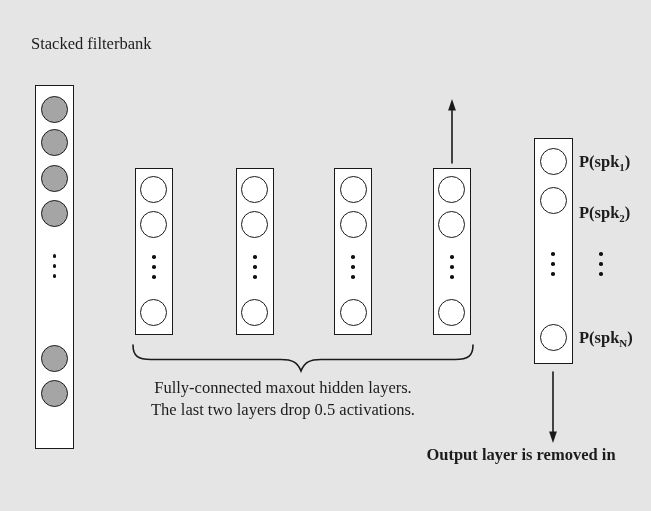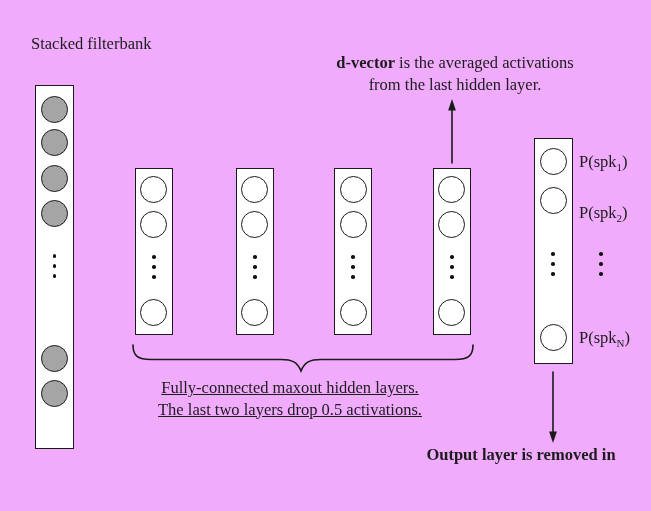--- a/index.html
+++ b/index.html
@@ -1,20 +1,20 @@
 <!DOCTYPE html>
 <html><head>
 <meta charset="utf-8">
 <style>
   html, body { margin: 0; padding: 0; background: #ffffff; }
   .canvas {
     position: relative;
     width: 651px;
     height: 511px;
-    background: #f0abfc;
+    background: #e5e5e5;
     font-family: "Liberation Serif", "DejaVu Serif", serif;
     color: #1c1c1c;
     overflow: hidden;
   }
   .overlay {
     position: absolute;
     left: 0; top: 0;
     width: 651px; height: 511px;
     pointer-events: none;
   }
@@ -50,20 +50,21 @@
     line-height: 21.5px;
     white-space: nowrap;
   }
   .caption .line { display: block; }
   .center { text-align: center; }
   .out-label {
     position: absolute;
     font-size: 16.5px;
     line-height: 20px;
     white-space: nowrap;
+    font-weight: bold;
   }
   .out-label sub {
     font-size: 11px;
     line-height: 0;
   }
   b { font-weight: bold; }
 </style>
 </head>
 <body>
 
@@ -134,26 +135,22 @@
   <div class="layer-box" style="left:433px; top:168px; width:38px; height:167px;"></div>
   <div class="node" style="left:438px; top:176px;"></div>
   <div class="node" style="left:438px; top:211px;"></div>
   <div class="vdots" style="left:450px; top:255px;">
     <span class="dot"></span>
       <span class="dot"></span>
       <span class="dot"></span>
   </div>
   <div class="node" style="left:438px; top:299px;"></div>
 
-  <div class="caption center" style="left:315px; top:52px; width:280px;">
-    <span class="line"><b>d-vector</b><span> is the averaged activations</span></span>
-    <span class="line">from the last hidden layer.</span>
-  </div>
 
-  <div class="caption center" style="left:140px; top:377px; width:300px;text-decoration:underline;">
+  <div class="caption center" style="left:133px; top:377px; width:300px;">
     <span class="line">Fully-connected maxout hidden layers.</span>
     <span class="line">The last two layers drop 0.5 activations.</span>
   </div>
 
   <div class="layer-box" style="left:534px; top:138px; width:39px; height:226px;"></div>
   <div class="node" style="left:540px; top:148px;"></div>
   <div class="node" style="left:540px; top:187px;"></div>
   <div class="vdots" style="left:551.2px; top:252px;">
     <span class="dot"></span>
       <span class="dot"></span>

